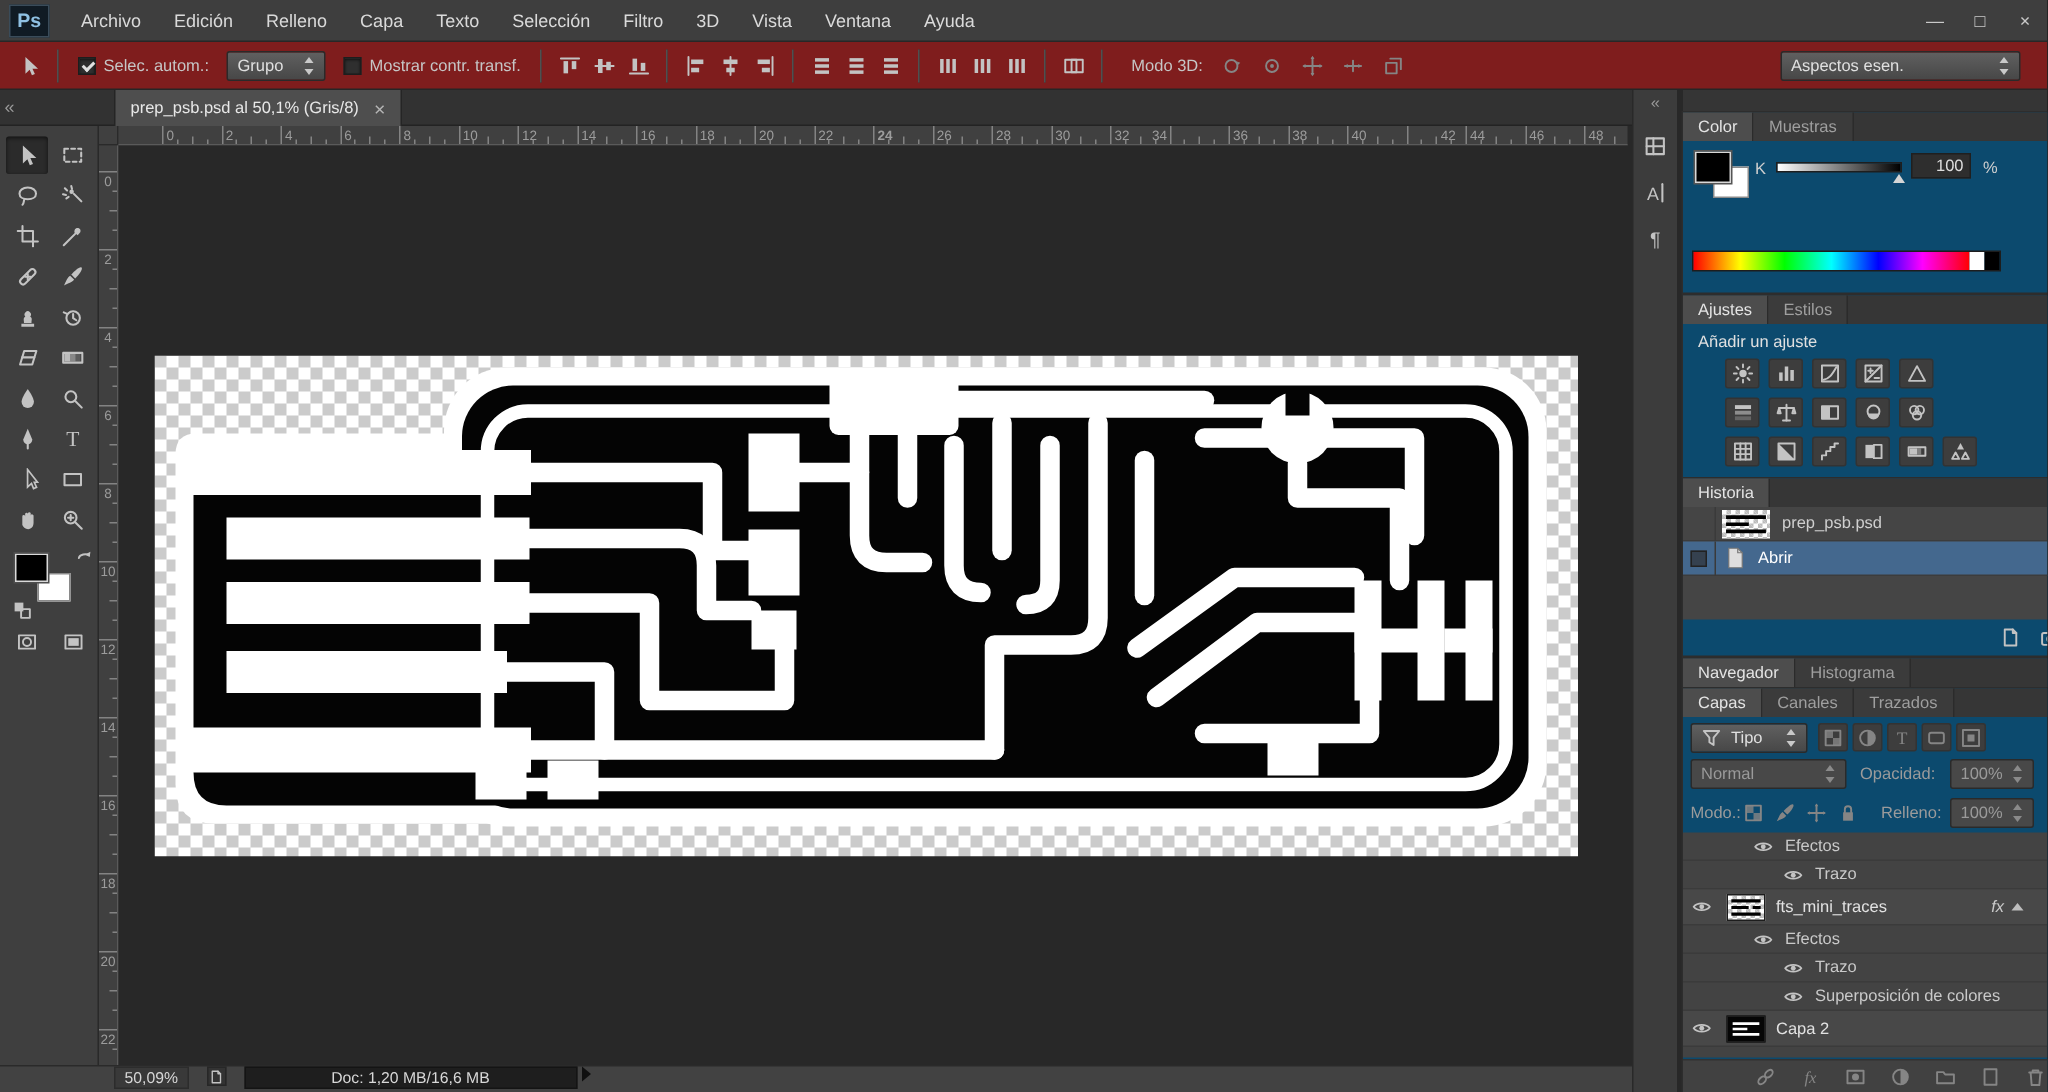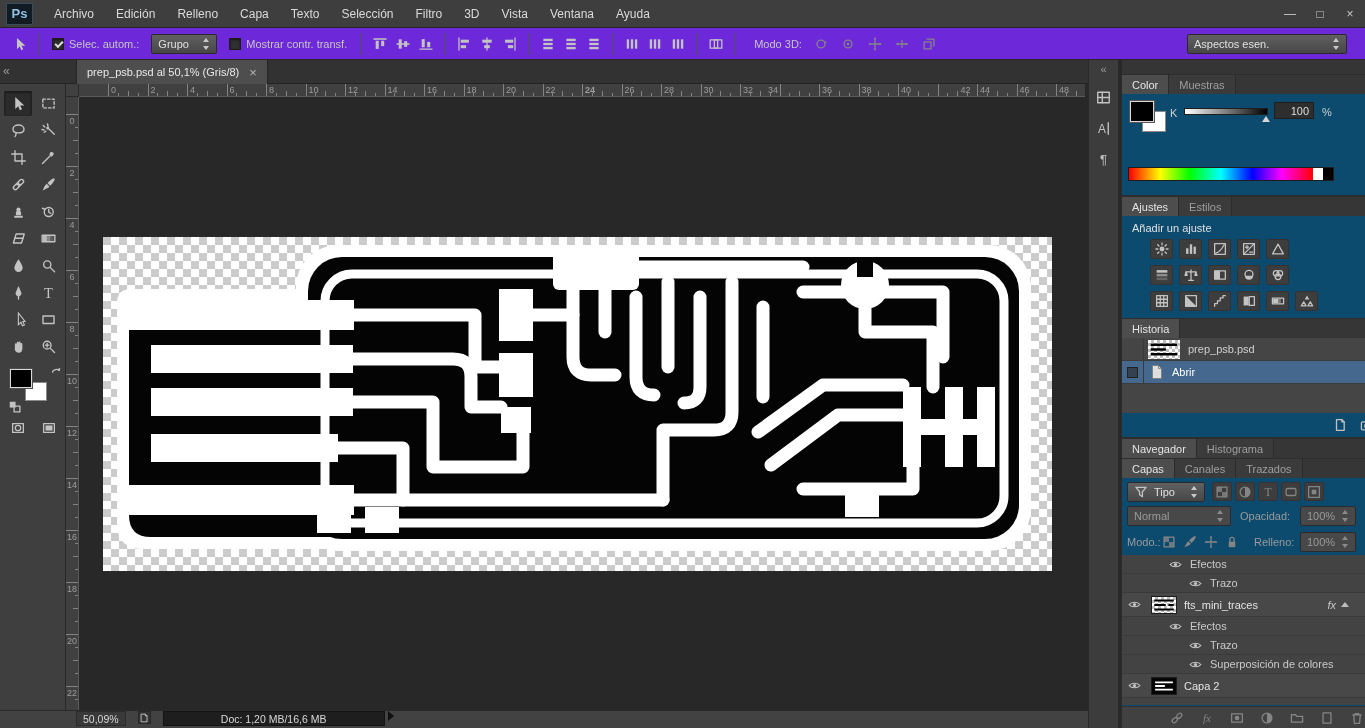--- a/index.html
+++ b/index.html
@@ -5,21 +5,21 @@
 *{margin:0;padding:0;box-sizing:border-box}
 body{background:#1b1b1b}
 .app{position:relative;width:1365px;height:728px;background:#282828;font-family:"Liberation Sans",sans-serif;font-size:11px;color:#cfcfcf;overflow:hidden}
 
 .menubar{position:absolute;left:0;top:0;width:100%;height:28px;background:#3e3e3e;border-bottom:1px solid #272727;display:flex;align-items:center;z-index:30}
 .pslogo{width:27px;height:22px;margin:0 10px 0 6px;background:#101b24;color:#8fc1e3;border:1px solid #3a4c5a;font-weight:bold;font-size:13px;display:flex;align-items:center;justify-content:center}
 .menu-item{padding:0 11px;font-size:12px;color:#dadada;line-height:28px;cursor:default}
 .wincontrols{margin-left:auto;display:flex}
 .wc{width:30px;height:28px;display:flex;align-items:center;justify-content:center;color:#c9c9c9;font-size:12px}
 
-.optionsbar{position:absolute;left:0;top:28px;width:100%;height:32px;background:#6d28d9;border-bottom:1px solid #262626;display:flex;align-items:center;padding:0 8px;z-index:29}
+.optionsbar{position:absolute;left:0;top:28px;width:100%;height:32px;background:#7f1d1d;border-bottom:1px solid #262626;display:flex;align-items:center;padding:0 8px;z-index:29}
 .vsep{width:1px;height:22px;background:#2e2e2e;border-right:1px solid #505050;margin:0 7px;flex:none}
 .optcheck{display:flex;align-items:center;gap:5px;color:#c6c6c6;margin:0 6px;white-space:nowrap}
 .cb{width:12px;height:12px;background:#2f2f2f;border:1px solid #1d1d1d;box-shadow:inset 0 1px 2px rgba(0,0,0,.6);position:relative;flex:none}
 .cb.checked::after{content:"";position:absolute;left:2px;top:2px;width:6px;height:3px;border-left:2px solid #e0e0e0;border-bottom:2px solid #e0e0e0;transform:rotate(-45deg)}
 .dd{height:20px;background:linear-gradient(#606060,#474747);border:1px solid #2a2a2a;border-radius:2px;display:flex;align-items:center;padding:0 6px;gap:6px;color:#e0e0e0;margin:0 6px;white-space:nowrap}
 .dd.disabled{color:#9a9a9a;background:#484848}
 .spin{width:7px;height:12px;position:relative;flex:none;margin-left:auto}
 .spin::before,.spin::after{content:"";position:absolute;left:0;border-left:3.5px solid transparent;border-right:3.5px solid transparent}
 .spin::before{top:0;border-bottom:4px solid #c9c9c9}
 .spin::after{bottom:0;border-top:4px solid #c9c9c9}

